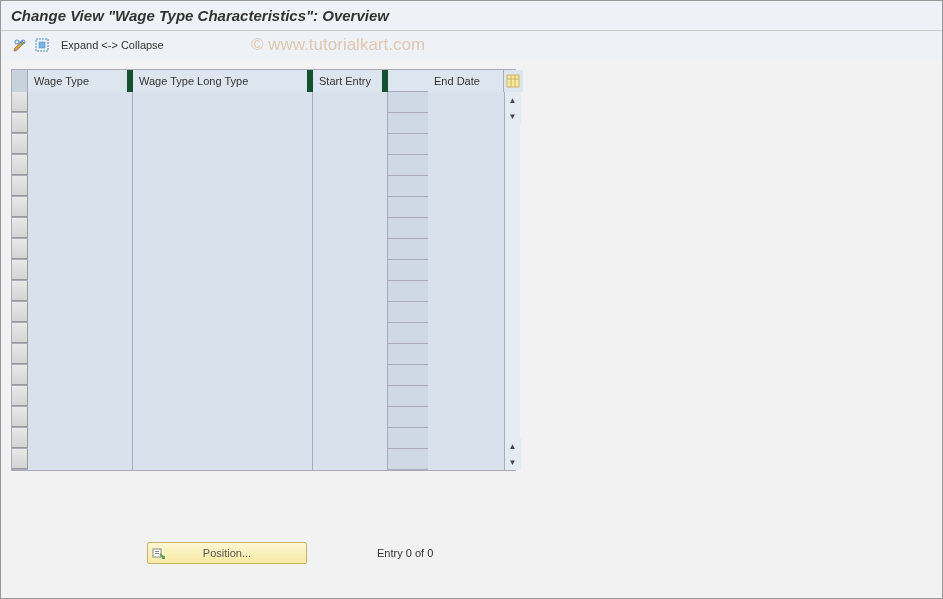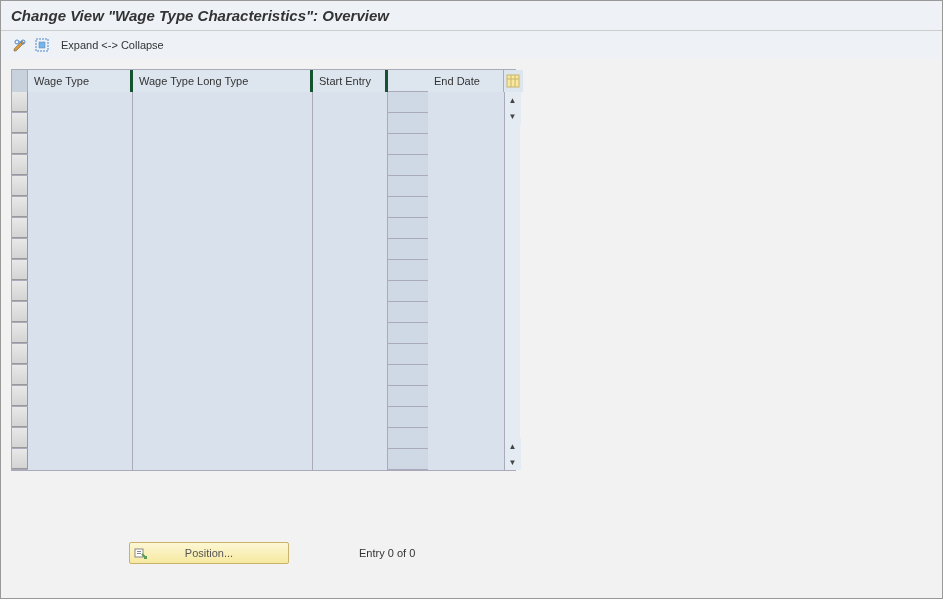--- a/index.html
+++ b/index.html
@@ -78,21 +78,21 @@
       align-items: center;
     }
     .row-selector-head {
       width: 16px;
       height: 22px;
       border-right: 1px solid #aab;
       background: #c8d2dc;
     }
     .th {
       padding: 3px 6px;
-      border-right: 3px solid #14532d;
+      border-right: 6px solid #14532d;
       color: #333;
       font-size: 11px;
       height: 22px;
       display: flex;
       align-items: center;
       background: #dde6ef;
     }
     .col-wage-type { width: 105px; }
     .col-long-text { width: 180px; }
     .col-start { width: 75px; }
@@ -145,21 +145,21 @@
       color: #444;
       background: #e5ebf2;
     }
     .scroll-track {
       flex: 1;
       background: #eef2f7;
     }
     .footer-row {
       position: absolute;
       bottom: 28px;
-      left: 6px;
+      left: 24px;
       display: flex;
       align-items: center;
       width: 600px;
     }
     .position-btn {
       position: relative;
       margin-left: 122px;
       width: 160px;
       height: 22px;
       background: linear-gradient(to bottom, #fdf7d5, #f7e9a0);
@@ -200,20 +200,21 @@
       <line x1="7" y1="5" x2="9" y2="5" stroke="#4a88c7" stroke-width="1"></line>
     </svg>
   </span>
   <span class="toolbar-icon">
     <svg width="16" height="16" viewBox="0 0 16 16">
       <rect x="2" y="2" width="12" height="12" fill="none" stroke="#4a88c7" stroke-width="1" stroke-dasharray="2 1"></rect>
       <rect x="5" y="5" width="6" height="6" fill="#7ab3e5" stroke="#4a88c7" stroke-width="0.5"></rect>
     </svg>
   </span>
   <span class="toolbar-text">Expand &lt;-&gt; Collapse</span>
+  <span class="watermark">© www.tutorialkart.com</span>
 </div>
 
 <div class="content">
   <div class="table-container">
     <div class="table-main">
       <div class="table-header">
         <div class="row-selector-head"></div>
         <div class="th col-wage-type">Wage Type</div>
         <div class="th col-long-text">Wage Type Long Type</div>
         <div class="th col-start">Start Entry</div>

